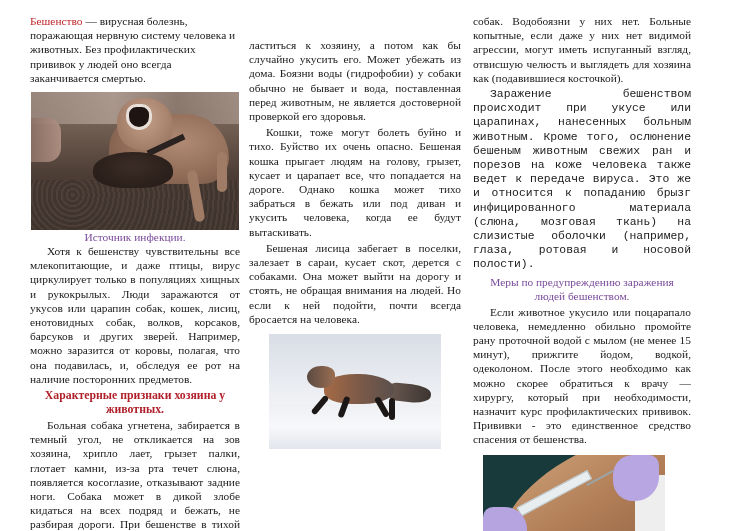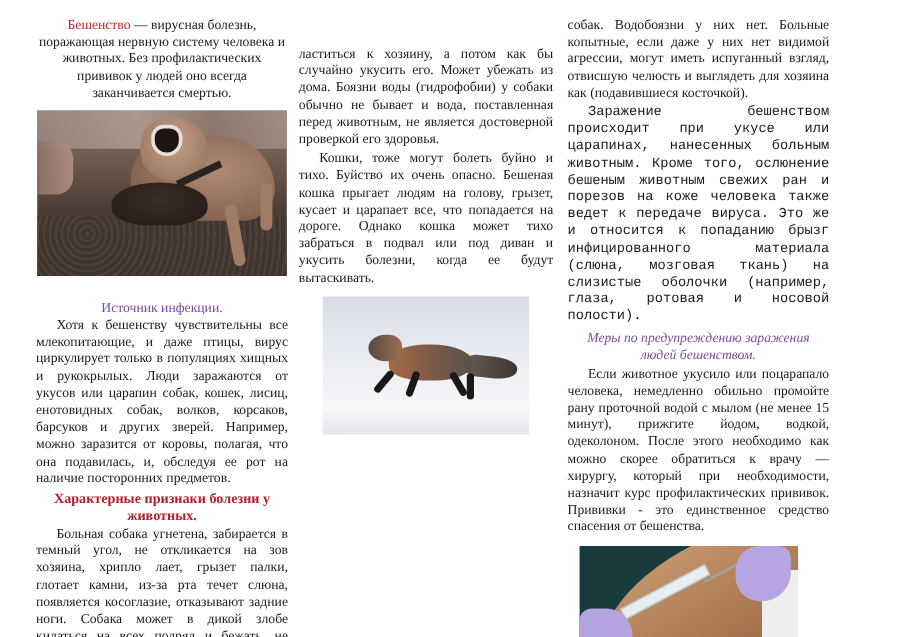--- a/index.html
+++ b/index.html
@@ -5,21 +5,21 @@
     * { box-sizing: border-box; margin: 0; padding: 0; }
     html, body { width: 750px; height: 531px; background: #ffffff; overflow: hidden; }
     body { font-family: "Liberation Serif", "DejaVu Serif", serif; color: #1a1a1a; position: relative; }
     .col { position: absolute; top: 0; height: 531px; }
     .col1 { left: 30px; width: 210px; }
     .col2 { left: 249px; width: 212px; margin-top: 24px; }
     .col3 { left: 473px; width: 218px; }
     p, .line { font-size: 11.4px; line-height: 14.2px; }
     p.j { text-align: justify; text-align-last: left; }
     .indent { text-indent: 17px; }
-    .center { text-align: center; }
+    .center { text-align: left; }
     .red { color: #c0252b; }
     .heading-red { color: #b0202a; font-weight: bold; text-align: center; font-size: 11.8px; line-height: 14px; }
     .heading-purple { color: #7a4b9a; text-align: center; font-size: 11.4px; line-height: 14px; }
     .photo { position: relative; overflow: hidden; }
 
     
     .dog-photo { width: 208px; height: 138px; margin-top: 7px; margin-left: 1px;
       background: linear-gradient(180deg, #8a776b 0%, #6d5a4e 30%, #4c3d35 60%, #3f342e 100%); }
     .dog-photo .bg-top { position:absolute; left:0; top:0; width:100%; height:32px;
       background: linear-gradient(90deg,#9c8a80,#b3a197 40%,#8d7a70 70%,#a59389); opacity:.8; }
@@ -74,48 +74,49 @@
     <div class="body"></div>
     <div class="leg" style="left:160px;top:78px;height:52px;transform:rotate(-10deg);"></div>
     <div class="leg" style="left:186px;top:60px;height:40px;"></div>
     <div class="shoe"></div>
     <div class="head"></div>
     <div class="mouth"></div>
     <div class="collar"></div>
     <div class="hand"></div>
   </div>
 
-  <p class="heading-purple" style="margin-top:20px;">Источник инфекции.</p>
+  <p class="heading-purple" style="margin-top:0;">Источник инфекции.</p>
   <p class="j indent">Хотя к бешенству чувствительны все млекопитающие, и даже птицы, вирус циркулирует только в популяциях хищных и рукокрылых. Люди заражаются от укусов или царапин собак, кошек, лисиц, енотовидных собак, волков, корсаков, барсуков и других зверей. Например, можно заразится от коровы, полагая, что она подавилась, и, обследуя ее рот на наличие посторонних предметов.</p>
-  <p class="heading-red" style="margin-top:2px;">Характерные признаки болезни у животных.</p>
+  <p class="heading-red" style="margin-top:2px;">Характерные признаки хозяина у животных.</p>
   <p class="j indent" style="margin-top:2px;">Больная собака угнетена, забирается в темный угол, не откликается на зов хозяина, хрипло лает, грызет палки, глотает камни, из-за рта течет слюна, появляется косоглазие, отказывают задние ноги. Собака может в дикой злобе кидаться на всех подряд и бежать, не разбирая дороги. При бешенстве в тихой форме собака может виновато</p>
 </div>
 
 <div class="col col2">
   <p class="j" style="margin-top:14px;">ластиться к хозяину, а потом как бы случайно укусить его. Может убежать из дома. Боязни воды (гидрофобии) у собаки обычно не бывает и вода, поставленная перед животным, не является достоверной проверкой его здоровья.</p>
-  <p class="j indent" style="margin-top:2px;">Кошки, тоже могут болеть буйно и тихо. Буйство их очень опасно. Бешеная кошка прыгает людям на голову, грызет, кусает и царапает все, что попадается на дороге. Однако кошка может тихо забраться в подвал или под диван и укусить болезни, когда ее будут вытаскивать.</p>
+  <p class="j indent" style="margin-top:2px;">Кошки, тоже могут болеть буйно и тихо. Буйство их очень опасно. Бешеная кошка прыгает людям на голову, грызет, кусает и царапает все, что попадается на дороге. Однако кошка может тихо забраться в бежать или под диван и укусить человека, когда ее будут вытаскивать.</p>
+  <p class="j indent" style="margin-top:2px;">Бешеная лисица забегает в поселки, залезает в сараи, кусает скот, дерется с собаками. Она может выйти на дорогу и стоять, не обращая внимания на людей. Но если к ней подойти, почти всегда бросается на человека.</p>
 
   <div class="photo fox-photo">
     <div class="snow"></div>
     <div class="fox-tail"></div>
     <div class="fox-body"></div>
     <div class="fox-head"></div>
     <div class="fox-leg" style="left:48px;top:60px;transform:rotate(40deg);"></div>
     <div class="fox-leg" style="left:72px;top:62px;transform:rotate(20deg);"></div>
     <div class="fox-leg" style="left:110px;top:62px;transform:rotate(-30deg);"></div>
     <div class="fox-leg" style="left:120px;top:64px;"></div>
   </div>
 
 
 </div>
 
 <div class="col col3">
   <p class="j" style="margin-top:14px;">собак. Водобоязни у них нет. Больные копытные, если даже у них нет видимой агрессии, могут иметь испуганный взгляд, отвисшую челюсть и выглядеть для хозяина как (подавившиеся косточкой).</p>
   <p class="j indent" style="margin-top:2px;font-family:Liberation Mono, monospace;">Заражение бешенством происходит при укусе или царапинах, нанесенных больным животным. Кроме того, ослюнение бешеным животным свежих ран и порезов на коже человека также ведет к передаче вируса. Это же и относится к попаданию брызг инфицированного материала (слюна, мозговая ткань) на слизистые оболочки (например, глаза, ротовая и носовой полости).</p>
-  <p class="heading-purple" style="margin-top:3px;padding:0 16px;font-style:italic;">Меры по предупреждению заражения людей бешенством.</p>
+  <p class="heading-purple" style="margin-top:3px;padding:0 16px;">Меры по предупреждению заражения людей бешенством.</p>
   <p class="j indent" style="margin-top:2px;">Если животное укусило или поцарапало человека, немедленно обильно промойте рану проточной водой с мылом (не менее 15 минут), прижгите йодом, водкой, одеколоном. После этого необходимо как можно скорее обратиться к врачу — хирургу, который при необходимости, назначит курс профилактических прививок. Прививки - это единственное средство спасения от бешенства.</p>
 
   <div class="photo vac-photo">
     <div class="arm"></div>
     <div class="sleeve"></div>
     <div class="needle"></div>
     <div class="syringe"></div>
     <div class="glove1"></div>
     <div class="glove2"></div>
   </div>

